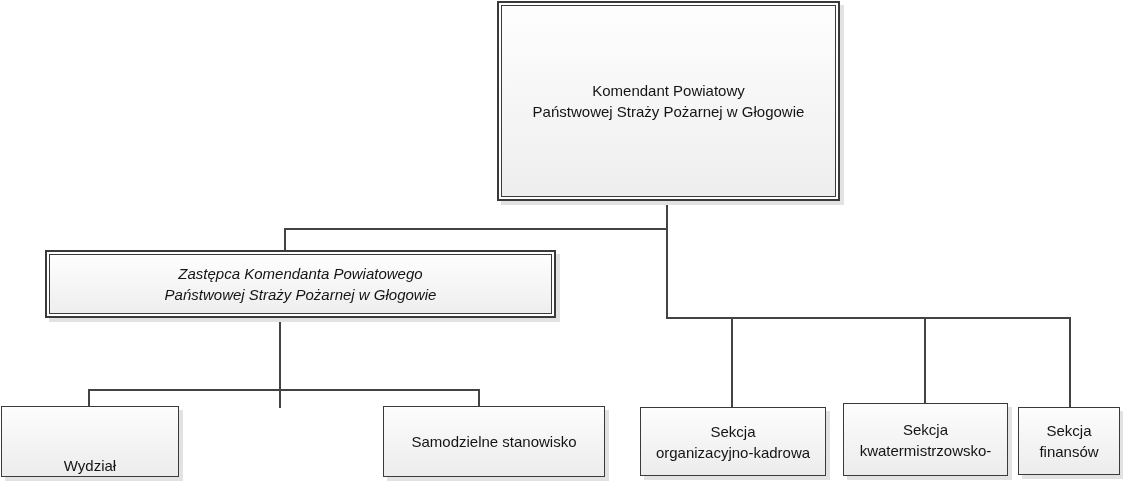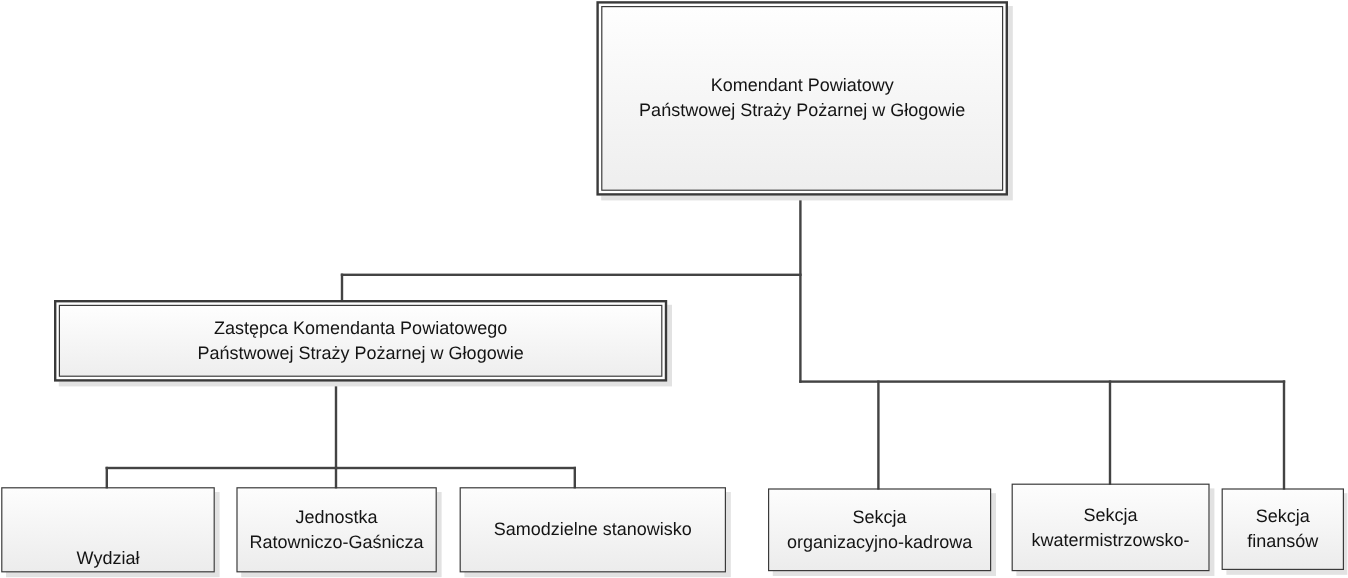--- a/index.html
+++ b/index.html
@@ -55,22 +55,22 @@
     background: linear-gradient(180deg, #fefefe 0%, #eeeeee 100%);
   }
   .node-label {
     width: 100%;
     text-align: center;
     font-size: 15px;
     line-height: 21px;
     color: #141414;
   }
 
-  #n-komendant   { left: 497px; top: 1px;   width: 343px; height: 162px; }
-  #n-zastepca    { left: 45px;  top: 250px; width: 511px; height: 68px;  }
+  #n-komendant   { left: 497px; top: 1px;   width: 343px; height: 200px; }
+  #n-zastepca    { left: 45px;  top: 250px; width: 511px; height: 68px; font-style: italic;  }
   #n-wydzial     { left: 1px;   top: 406px; width: 178px; height: 71px; align-items: flex-end;  }
   #n-jednostka   { left: 197px; top: 406px; width: 167px; height: 71px;  }
   #n-samodzielne { left: 383px; top: 406px; width: 222px; height: 71px;  }
   #n-sekcja-org  { left: 640px; top: 407px; width: 186px; height: 69px;  }
   #n-sekcja-kw   { left: 843px; top: 403px; width: 165px; height: 73px;  }
   #n-sekcja-fin  { left: 1018px;top: 407px; width: 102px; height: 68px;  }
 </style>
 </head>
 <body>
 
@@ -106,26 +106,20 @@
         </div>
     </div>
   </div>
 
   <div class="node node-single" id="n-wydzial">
     <div class="node-label">
         <div>Wydział</div>
       </div>
   </div>
 
-  <div class="node node-single" id="n-jednostka">
-    <div class="node-label">
-        <div>Jednostka</div>
-        <div>Ratowniczo-Gaśnicza</div>
-      </div>
-  </div>
 
   <div class="node node-single" id="n-samodzielne">
     <div class="node-label">
         <div>Samodzielne stanowisko</div>
       </div>
   </div>
 
   <div class="node node-single" id="n-sekcja-org">
     <div class="node-label">
         <div>Sekcja</div>

